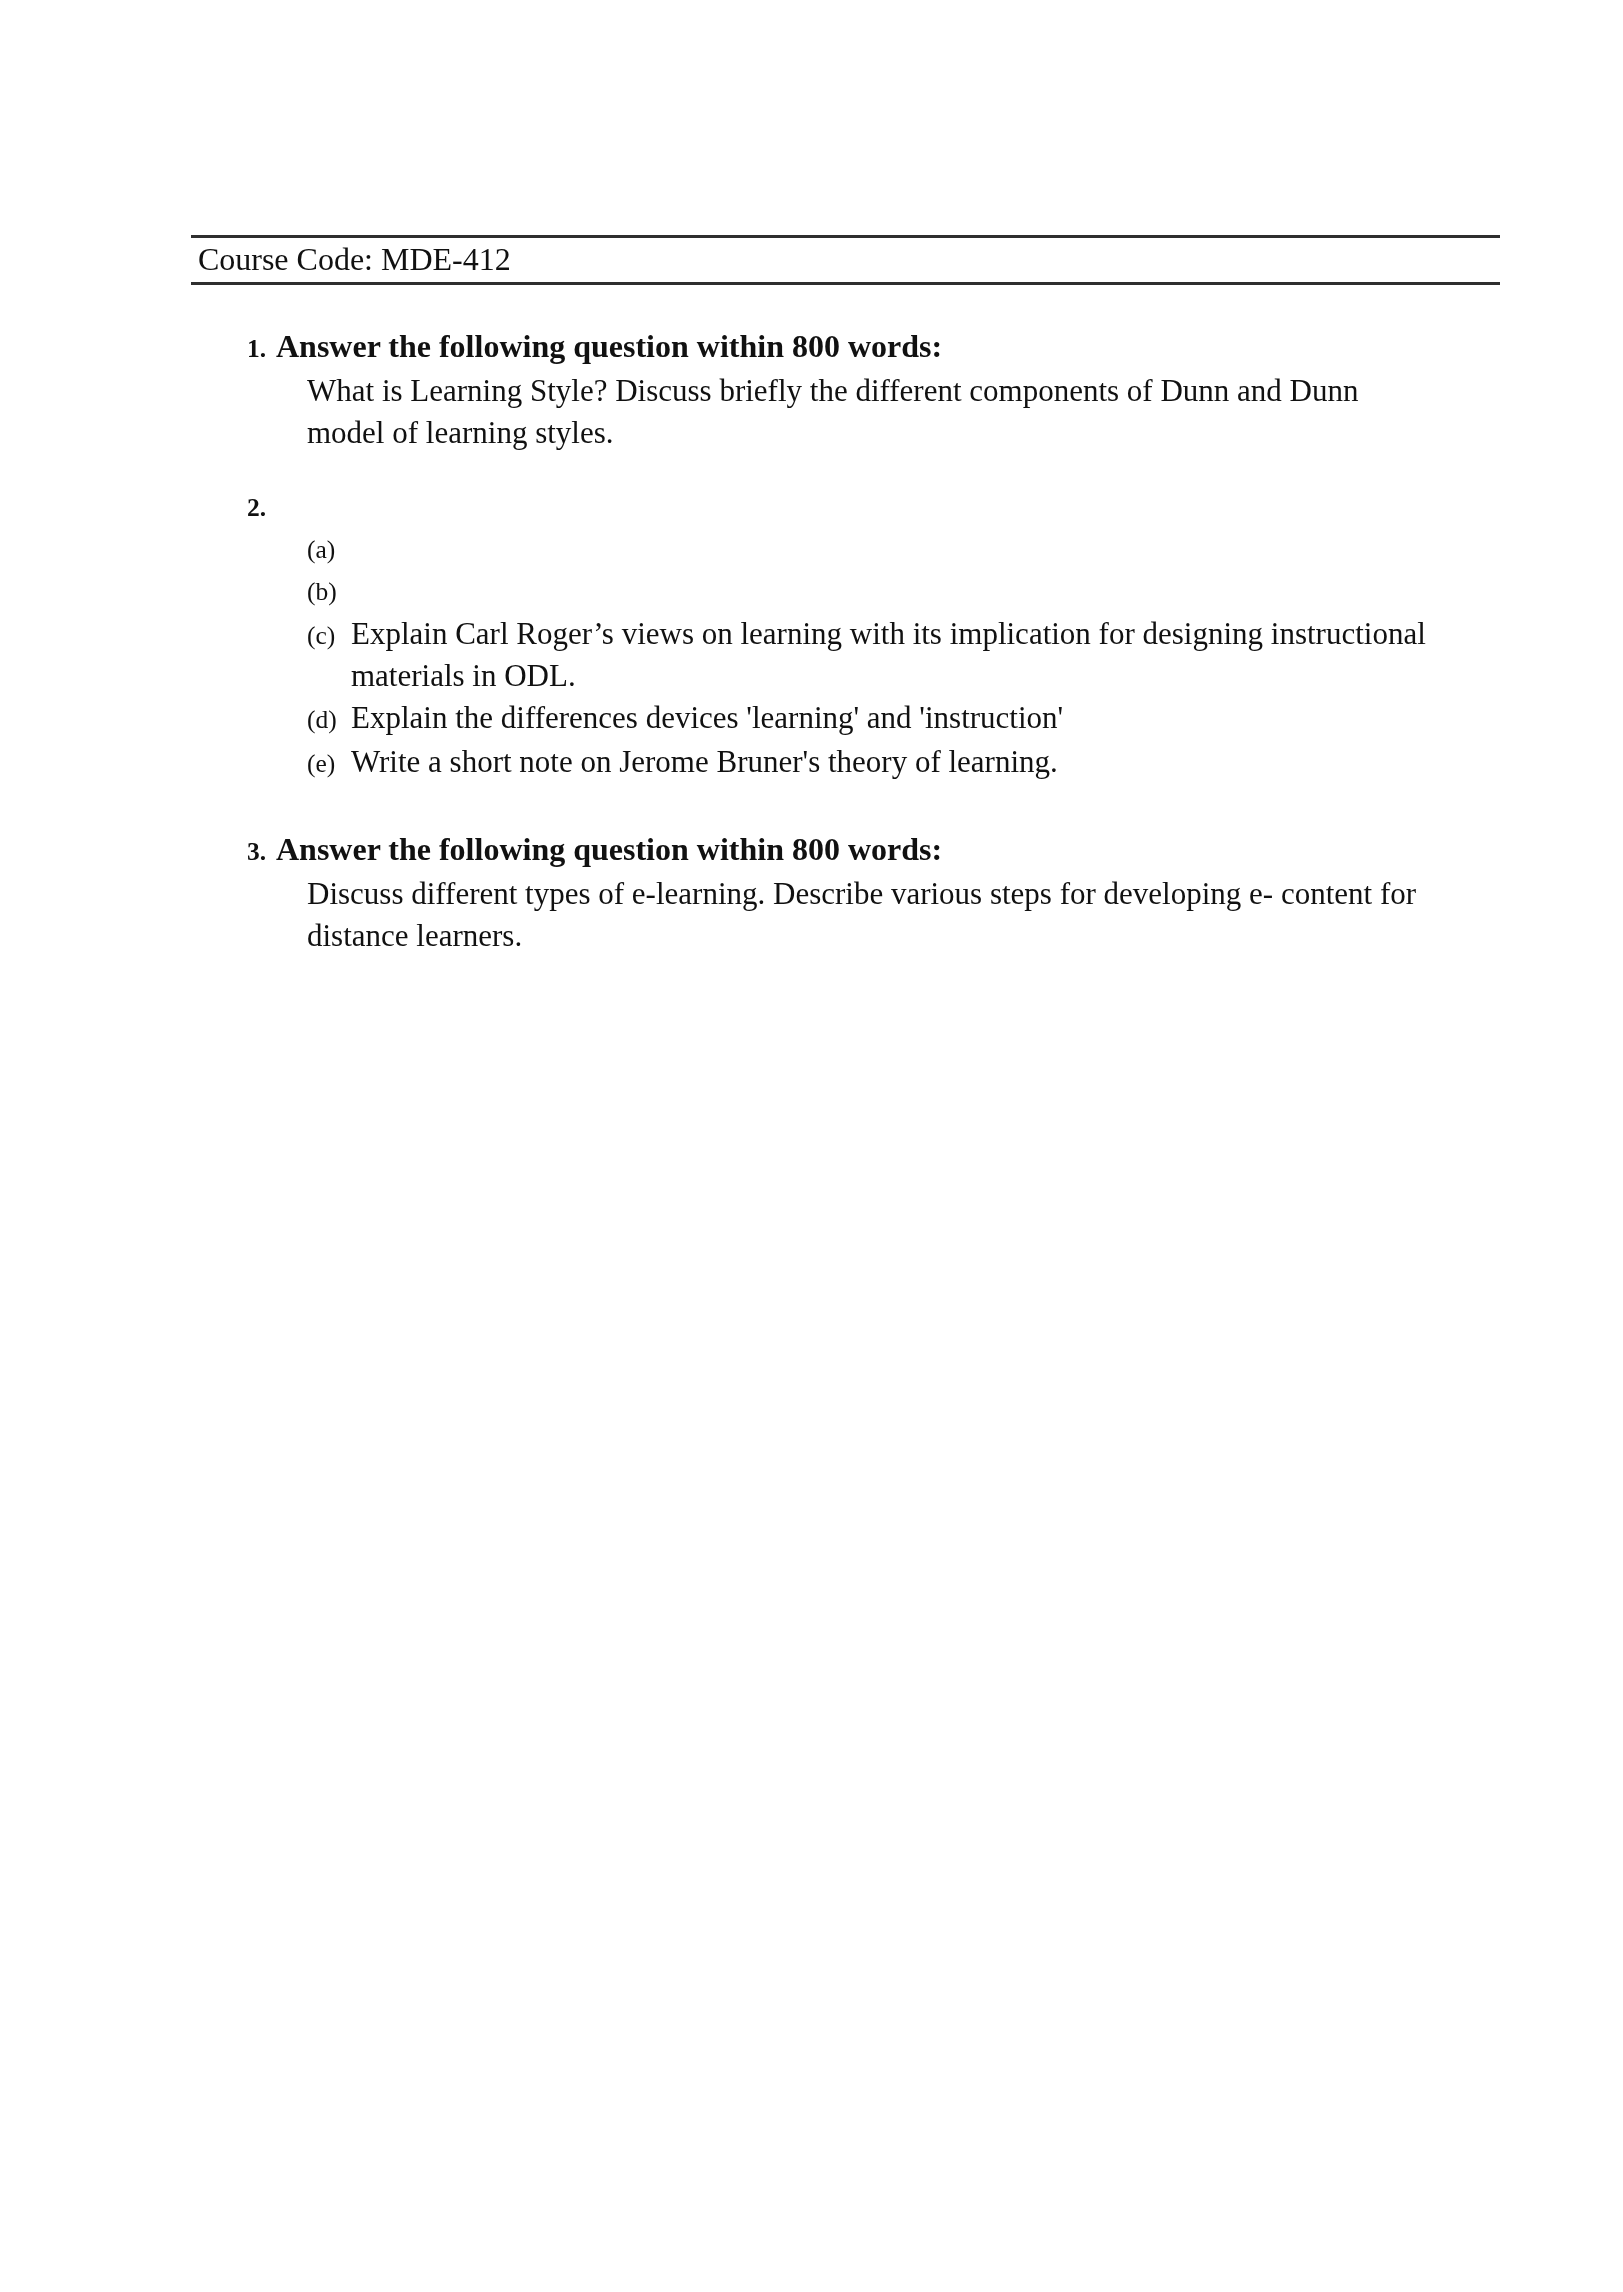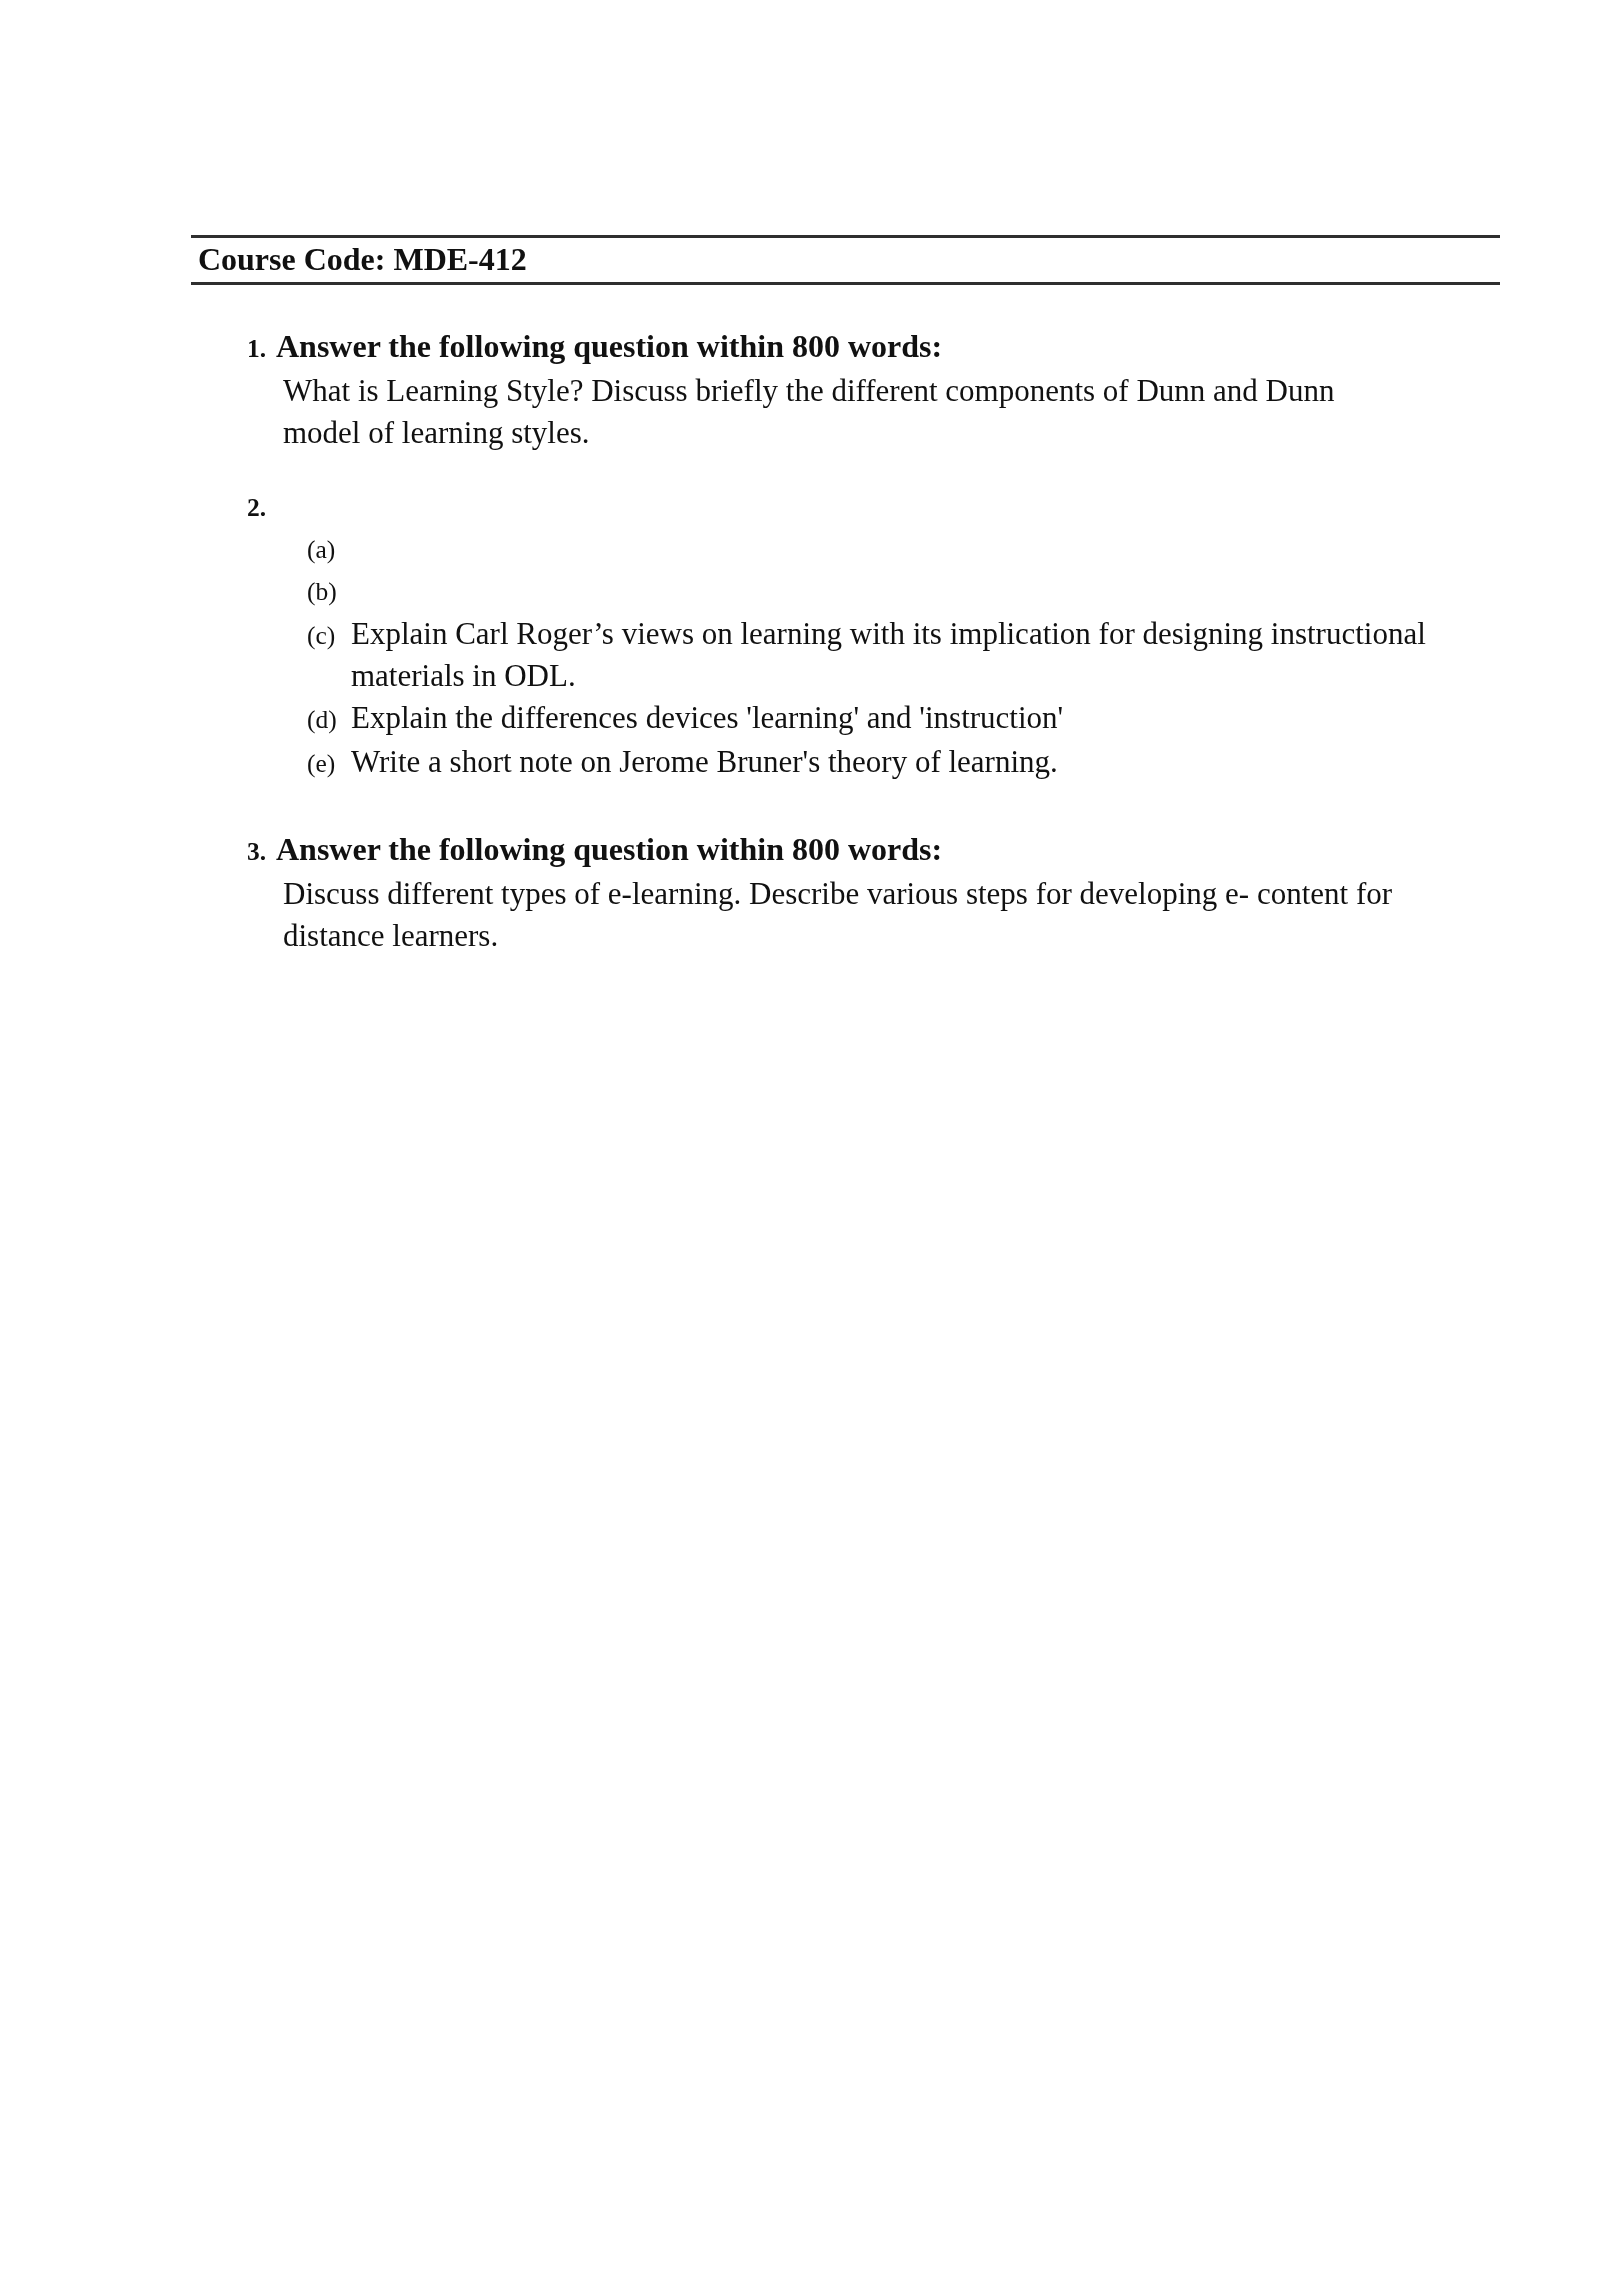--- a/index.html
+++ b/index.html
@@ -16,21 +16,21 @@
     overflow: hidden;
   }
   .header-band {
     margin: 235px 123px 0 191px;
     border-top: 3.9px solid #2f2f2f;
     border-bottom: 3.9px solid #2f2f2f;
     display: flex;
     justify-content: space-between;
     align-items: center;
     padding: 2.9px 13.7px 4.9px 6.9px;
-    font-weight: bold;
+    font-weight: normal;
     font-size: 32px;
     line-height: 36px;
     white-space: pre;
   }
   .content {
     margin-left: 247px;
     margin-top: 40px;
   }
   .question { }
   .q-heading {
@@ -40,21 +40,21 @@
     font-size: 32px;
     line-height: 42px;
     white-space: pre;
   }
   .q-num {
     font-size: 25.5px;
     width: 29px;
     flex: none;
   }
   .q-body {
-    margin-left: 36px;
+    margin-left: 60px;
     font-size: 31px;
     line-height: 42px;
     white-space: pre;
   }
   .q-items {
     margin-left: 60px;
   }
   .item {
     display: flex;
     align-items: baseline;

